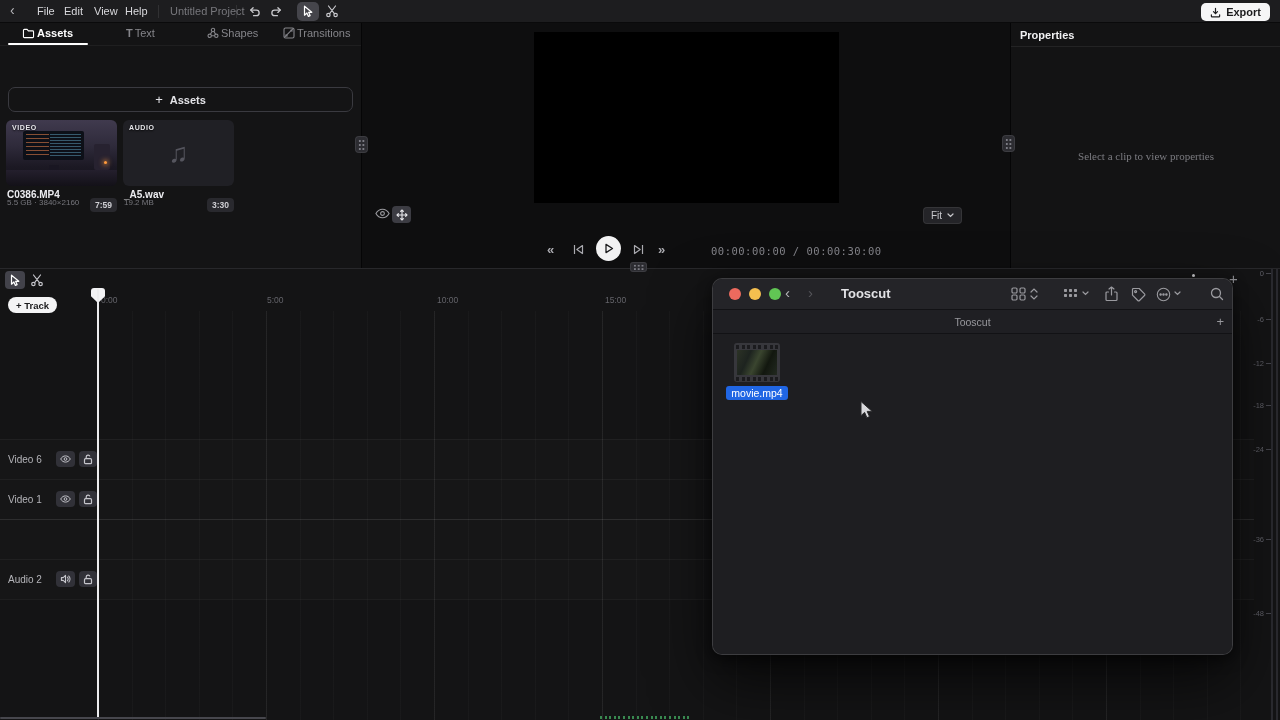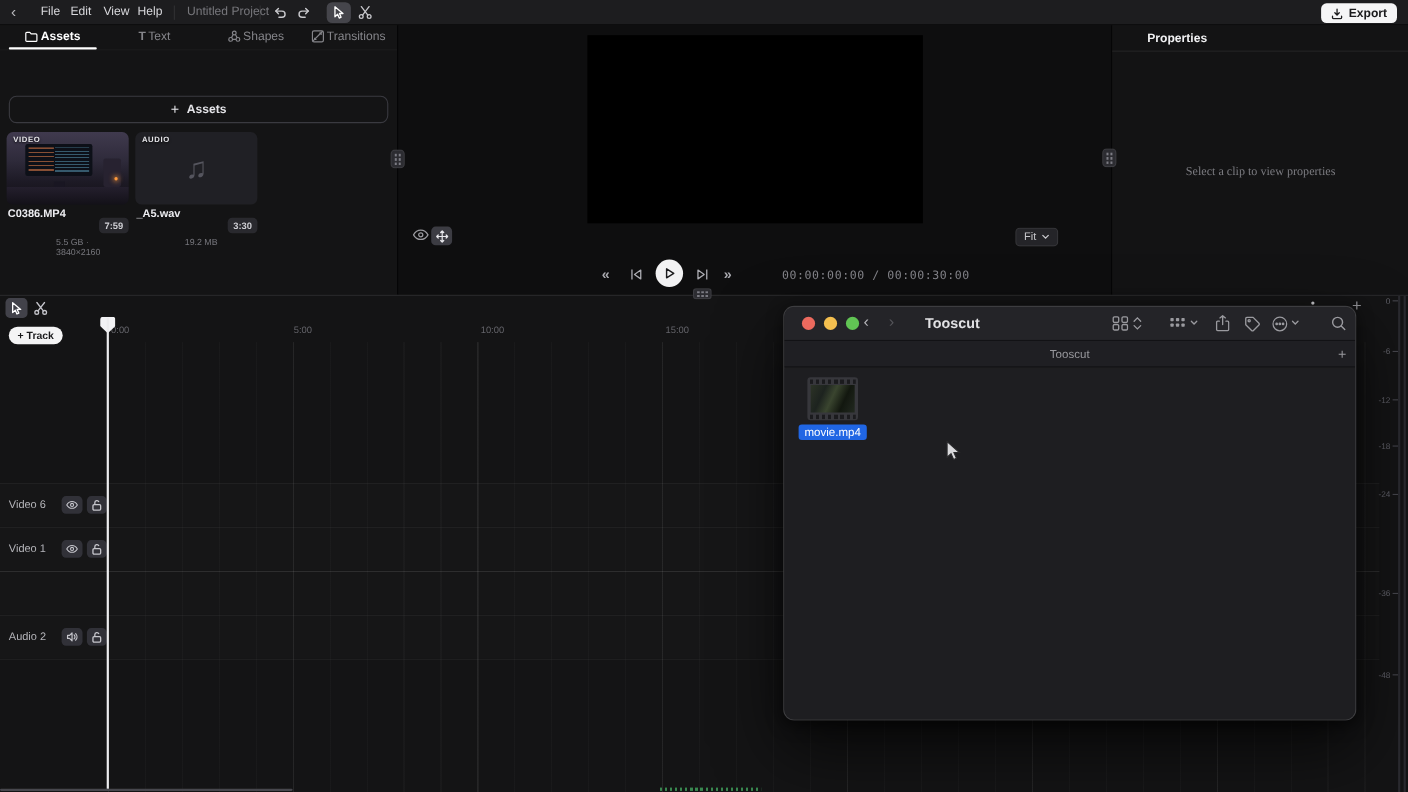--- a/index.html
+++ b/index.html
@@ -36,38 +36,38 @@
   .type-label{position:absolute;left:6px;top:4px;font-size:7px;font-weight:700;letter-spacing:.6px;color:#e6e6ea;text-shadow:0 1px 2px rgba(0,0,0,.8);z-index:3;}
   .monitor{position:absolute;left:15%;top:16%;width:55%;height:44%;background:#0d1018;border-radius:2px;}
   .monitor::before{content:"";position:absolute;left:3px;top:3px;bottom:3px;width:38%;background:repeating-linear-gradient(180deg,rgba(235,130,75,.55) 0 1px,transparent 1px 4px);}
   .monitor::after{content:"";position:absolute;right:3px;top:3px;bottom:3px;width:50%;background:repeating-linear-gradient(180deg,rgba(115,200,235,.4) 0 1px,transparent 1px 3px);}
   .stand{position:absolute;left:39%;bottom:23%;width:9%;height:9%;background:#191622;}
   .desk{position:absolute;left:0;right:0;bottom:0;height:25%;background:linear-gradient(180deg,#241f2d,#131118);}
   .tower{position:absolute;right:6%;bottom:24%;width:15%;height:40%;background:#272230;border-radius:2px;}
   .lamp{position:absolute;right:9%;bottom:34%;width:3px;height:3px;background:#ff9a3c;border-radius:50%;box-shadow:0 0 5px 1px rgba(255,154,60,.8);}
   .note-glyph{font-size:27px;color:#55555e;}
   .asset-name{position:absolute;left:1px;top:69px;font-size:10px;font-weight:600;color:#ececf0;}
-  .asset-meta{position:absolute;left:1px;top:96px;font-size:8px;color:#76767c;margin-left:44px;}
+  .asset-meta{position:absolute;left:1px;top:78px;font-size:8px;color:#76767c;}
   .dur-badge{position:absolute;right:0;top:78px;background:#29292e;border-radius:4px;padding:2px 5px;font-size:8.5px;font-weight:600;color:#cfcfd4;}
 
   
   .preview{position:absolute;left:361px;top:23px;width:649px;height:245px;background:#0e0e0f;border-left:1px solid #050506;}
   .canvas{position:absolute;left:172px;top:9px;width:305px;height:171px;background:#000;}
   .pv-eye{position:absolute;left:13px;top:185px;color:#9a9a9f;}
   .pv-move{position:absolute;left:30px;top:183px;width:19px;height:17px;background:#3c3c43;border-radius:4px;display:flex;align-items:center;justify-content:center;color:#e8e8ec;}
   .fit-btn{position:absolute;right:48px;top:184px;height:17px;background:#242428;border:1px solid rgba(255,255,255,.08);border-radius:4px;display:flex;align-items:center;gap:5px;padding:0 7px;font-size:10px;color:#c8c8cc;}
   .transport{position:absolute;left:0;top:210px;width:649px;height:34px;}
   .tr-ic{position:absolute;top:8px;color:#aaaab0;}
   .tr-glyph{font-size:13px;font-weight:700;top:9px;}
   .playbtn{position:absolute;left:234px;top:3px;width:25px;height:25px;background:#f2f2f3;border-radius:50%;display:flex;align-items:center;justify-content:center;border:none;cursor:pointer;}
   .timecode{position:absolute;left:331px;top:12px;font-family:"DejaVu Sans Mono",monospace;font-size:10.5px;color:#84848a;letter-spacing:.5px;margin-left:18px;}
 
   
   .props{position:absolute;left:1010px;top:23px;width:270px;height:245px;background:#131314;border-left:1px solid #050506;}
-  .props-title{position:absolute;left:9px;top:6px;font-size:11px;font-weight:700;color:#f0f0f2;margin-left:23px;}
+  .props-title{position:absolute;left:9px;top:6px;font-size:11px;font-weight:700;color:#f0f0f2;}
   .props-div{position:absolute;left:0;top:23px;width:270px;height:1px;background:rgba(255,255,255,0.07);}
   .props-empty{position:absolute;left:0;top:127px;width:270px;text-align:center;font-size:11px;color:#7b7b80;font-family:Liberation Serif, serif;}
 
   
   .handle-v{position:absolute;width:13px;height:17px;background:#2c2c31;border:1px solid rgba(255,255,255,.08);border-radius:4px;display:flex;align-items:center;justify-content:center;}
   .handle-v .dots{width:7px;height:11px;background-image:radial-gradient(#7c7c84 .9px,transparent 1.15px);background-size:3.6px 4px;}
   .handle-h{position:absolute;left:630px;top:262px;width:17px;height:10px;background:#2c2c31;border:1px solid rgba(255,255,255,.08);border-radius:3px;display:flex;align-items:center;justify-content:center;z-index:5;}
   .handle-h .dots{width:11px;height:6px;background-image:radial-gradient(#7c7c84 .9px,transparent 1.15px);background-size:3.8px 3.4px;}
 
   

